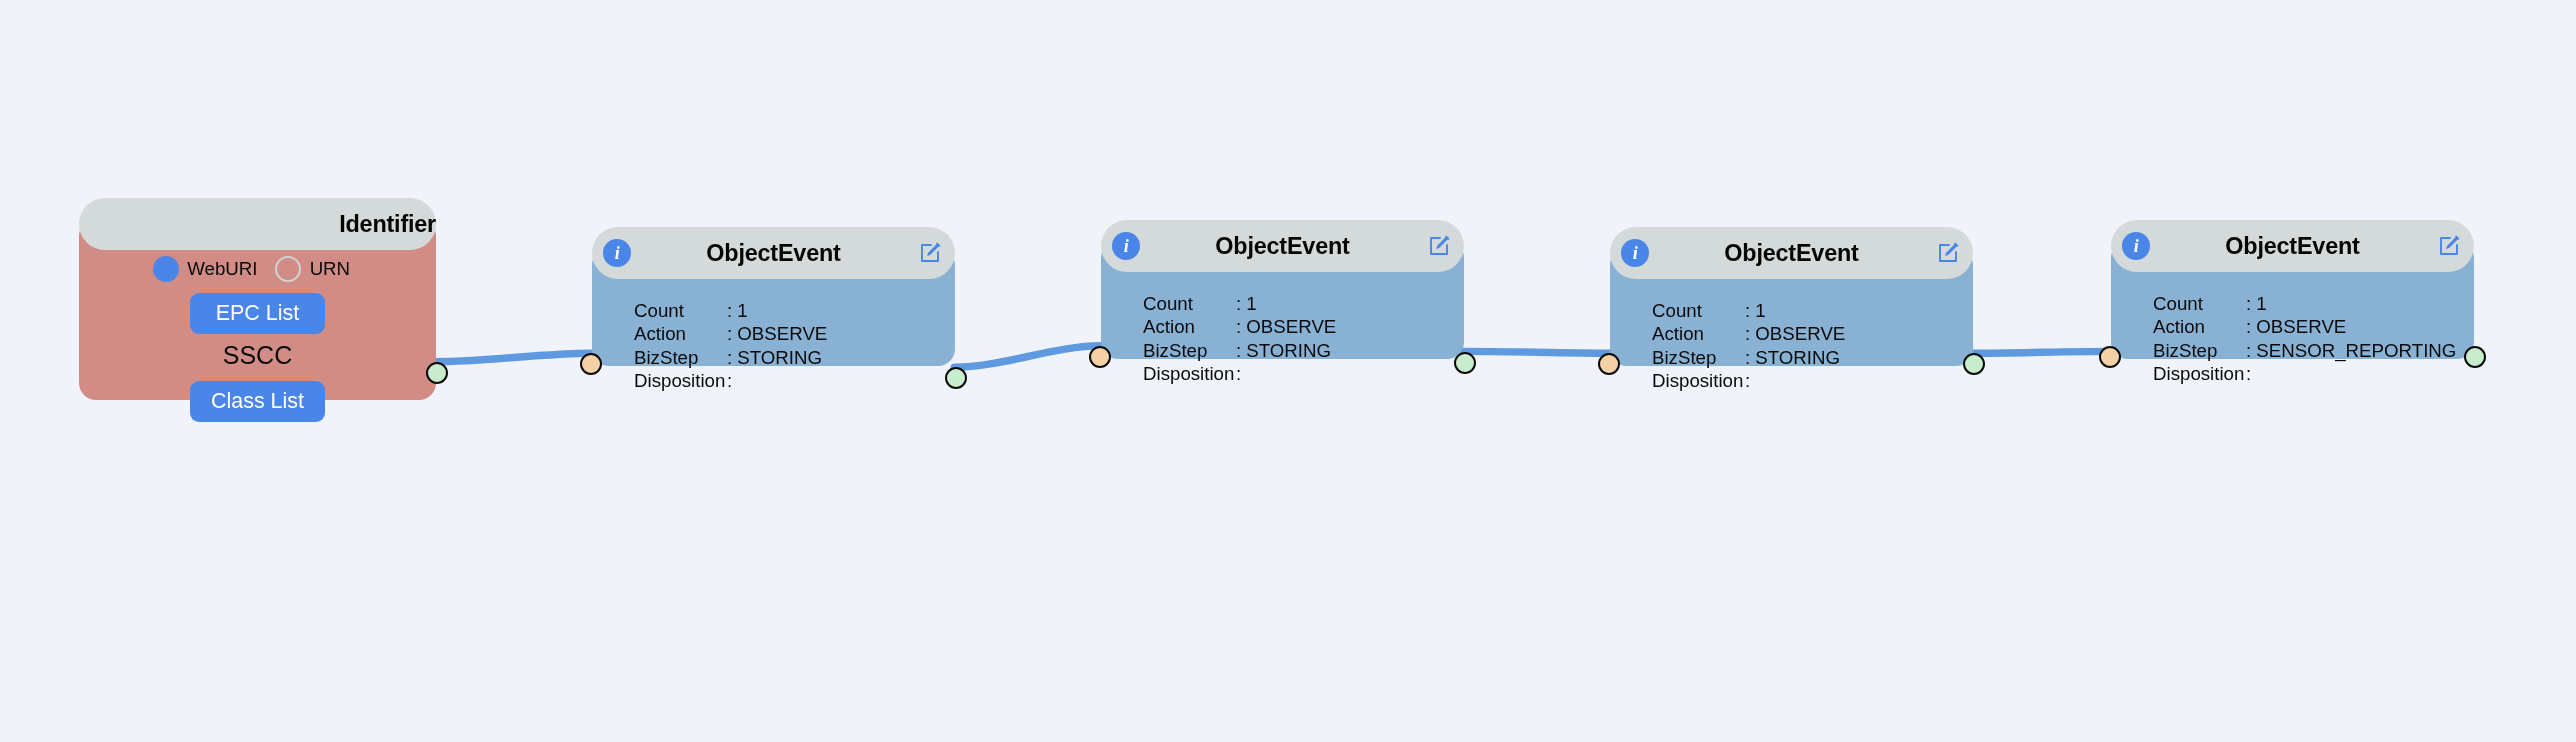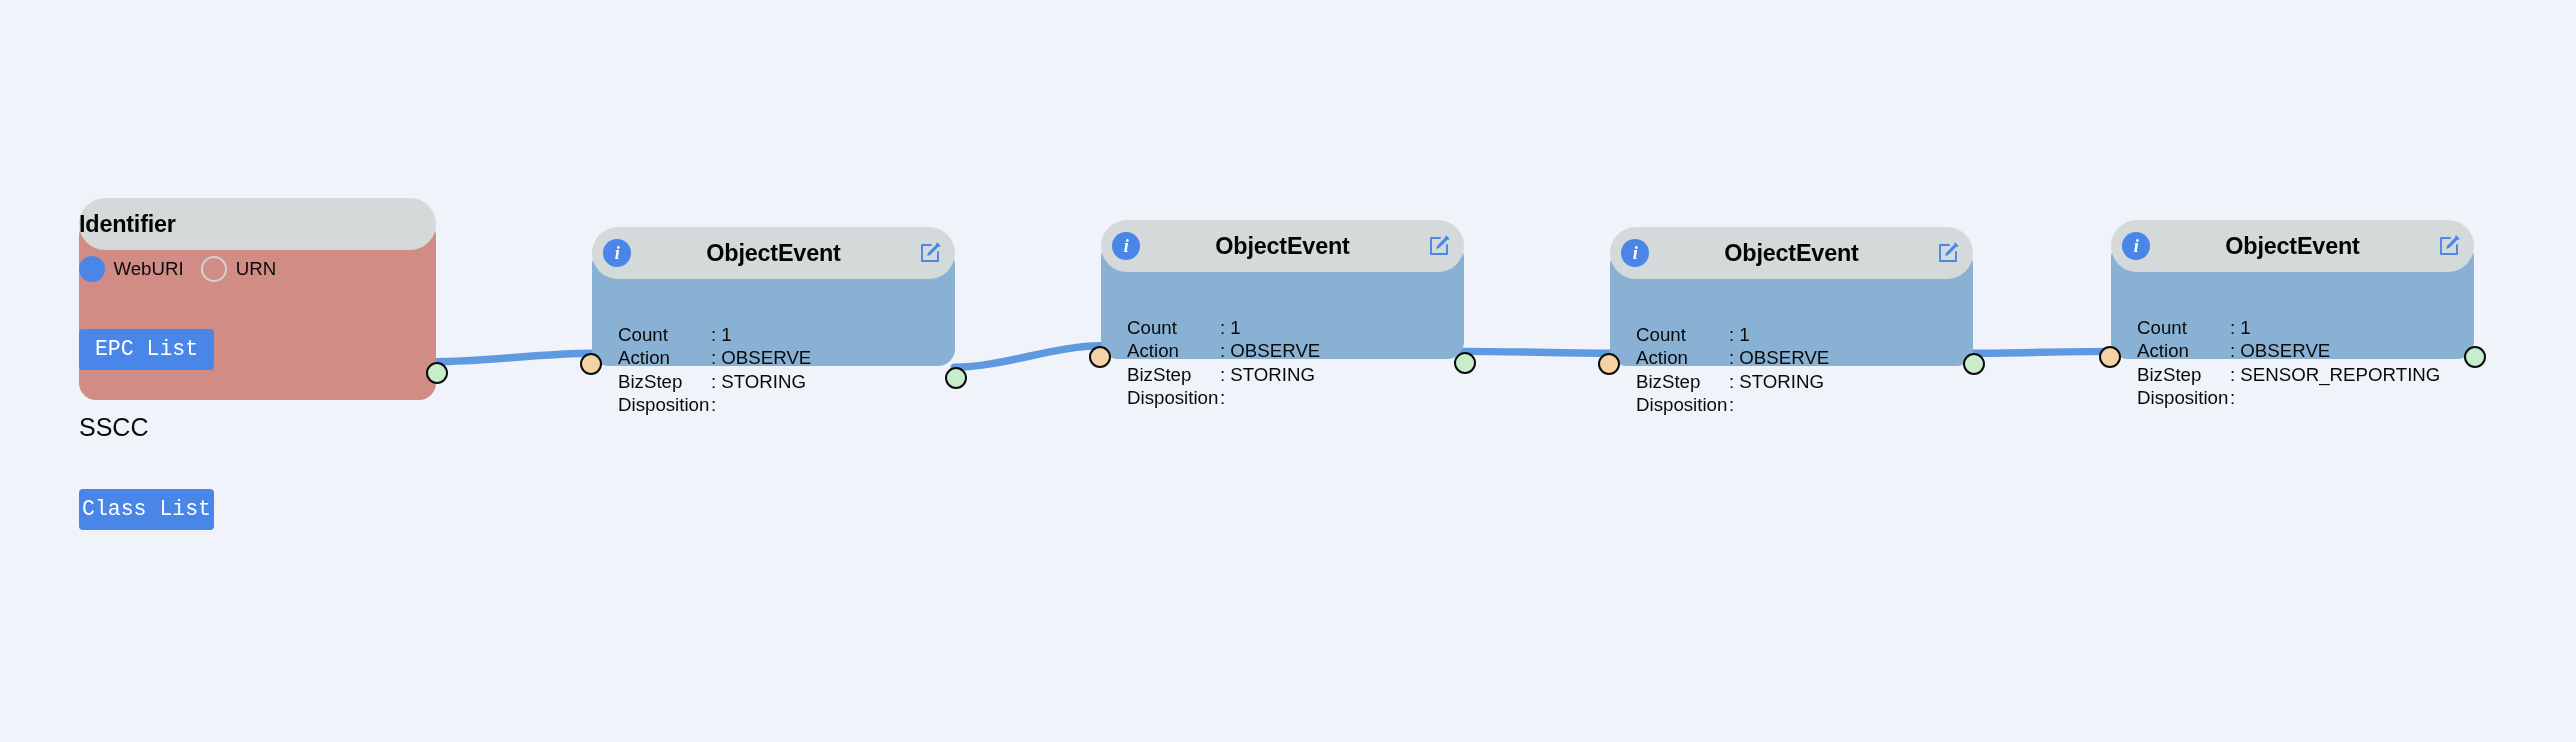--- a/index.html
+++ b/index.html
@@ -51,21 +51,21 @@
   .node-header {
     position: absolute;
     left: 0;
     top: 0;
     width: 100%;
     height: 52px;
     background: #d4d9d9;
     border-radius: 26px;
     display: flex;
     align-items: center;
-    justify-content: flex-start;
+    justify-content: flex-end;
     z-index: 2;
   }
 
   .node-title {
     font-size: 23.4px;
     font-weight: bold;
     color: #050505;
     letter-spacing: -0.2px;
   }
 
@@ -75,23 +75,22 @@
     height: 181px;
   }
 
   .ident-content {
     position: absolute;
     left: 0;
     top: 52px;
     width: 100%;
     display: flex;
     flex-direction: column;
-    align-items: flex-start;
+    align-items: center;
     z-index: 3;
-    gap: 36px;
   }
 
   .radio-row {
     display: flex;
     align-items: center;
     gap: 8.4px;
     margin-top: 5.6px;
   }
 
   .radio-dot {
@@ -116,23 +115,23 @@
     color: #0a0a0a;
     margin-right: 9.3px;
   }
   .radio-label.last { margin-right: 12px; }
 
   .ident-btn {
     width: 135px;
     height: 41px;
     background: #4a86e8;
     border: none;
-    border-radius: 4px;
+    border-radius: 9px;
     color: #ffffff;
-    font-family: Liberation Mono, monospace;
+    font-family: Liberation Sans, sans-serif;
     font-size: 21.5px;
     line-height: 41px;
     text-align: center;
     cursor: pointer;
     margin-top: 11.2px;
     padding: 0;
   }
 
   .sscc-label {
     font-size: 25px;
@@ -180,27 +179,26 @@
     right: 13px;
     top: 50%;
     transform: translateY(-50%);
     width: 24px;
     height: 24px;
     cursor: pointer;
   }
 
   .event-rows {
     position: absolute;
-    left: 0;
+    left: 16px;
     top: 73px;
     width: 100%;
     z-index: 3;
     padding-left: 26px;
     padding-right: 0;
-    margin-top: 24px;
   }
 
   .event-row {
     display: flex;
     align-items: baseline;
     height: 23.4px;
     white-space: nowrap;
   }
 
   .row-key {

